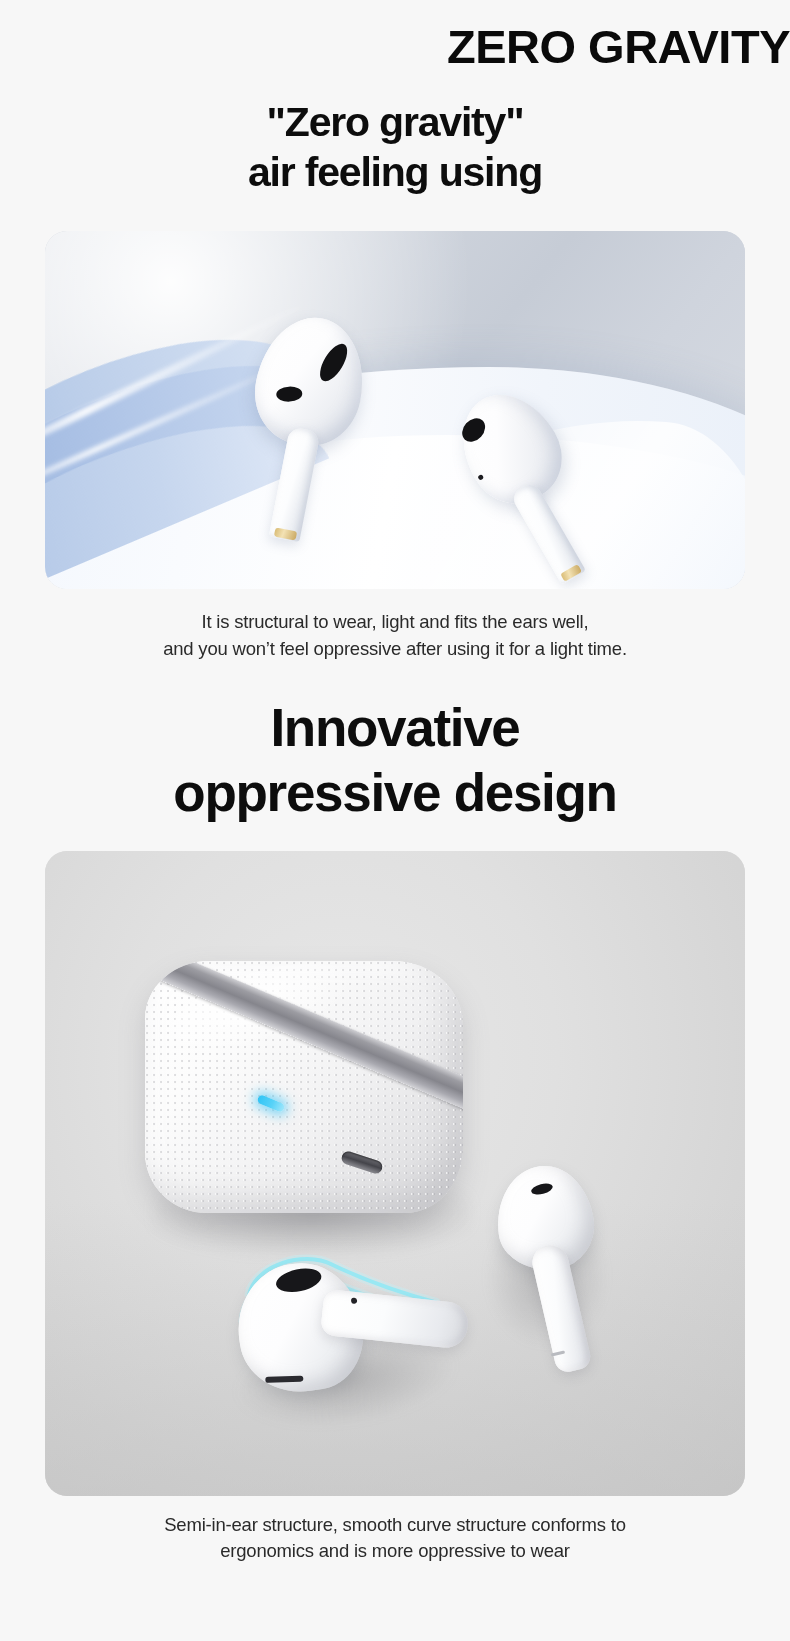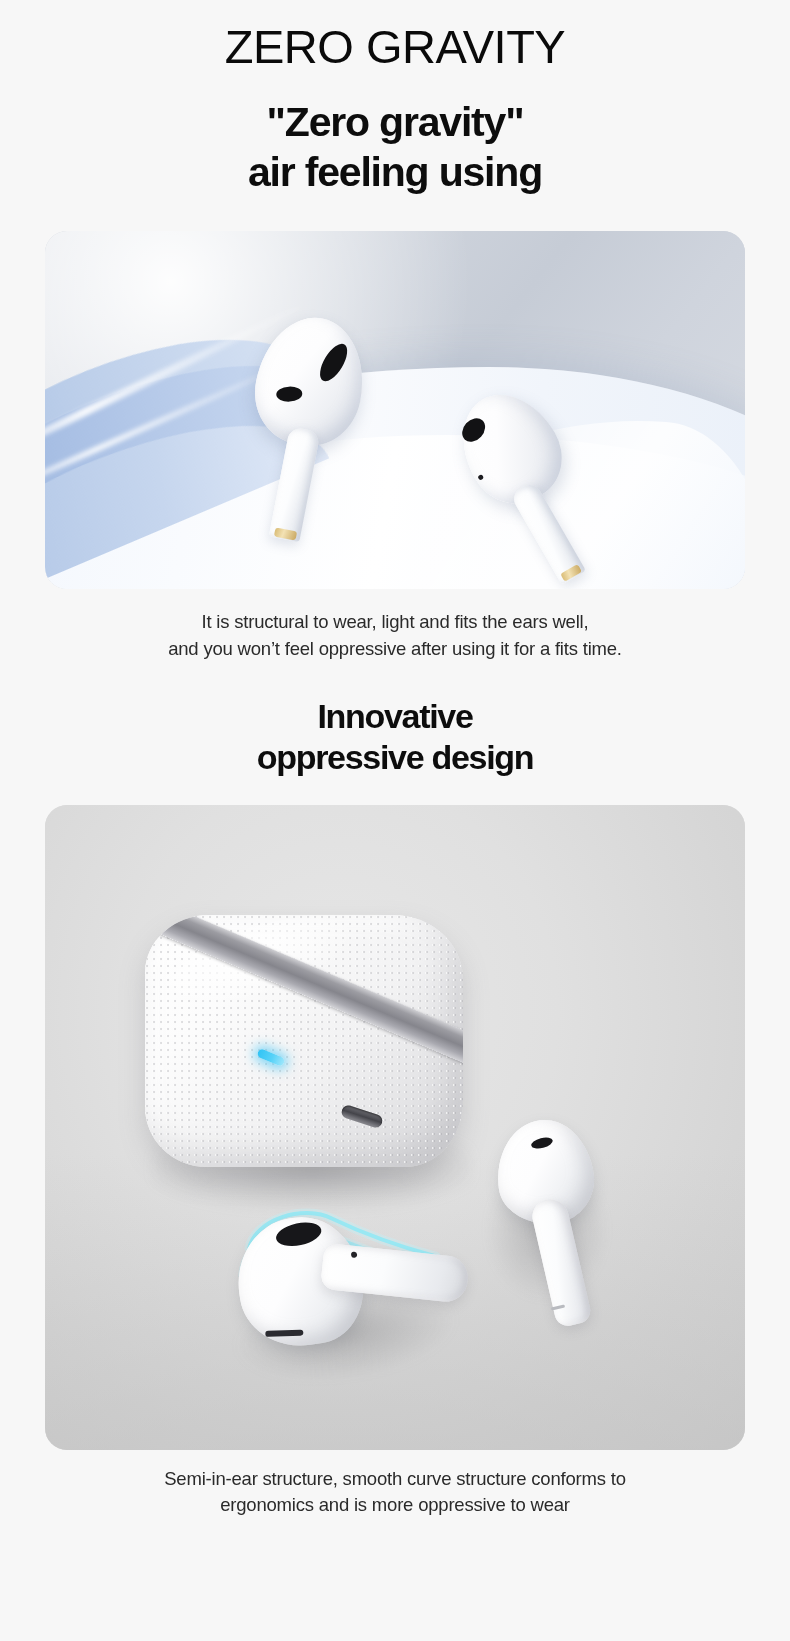--- a/index.html
+++ b/index.html
@@ -15,38 +15,38 @@
 
   .page {
     position: relative;
     width: 790px;
     height: 1641px;
     background: #f7f7f7;
   }
 
   
   .h-main {
-    text-align: center;
+    text-align: right;
     font-size: 47px;
-    font-weight: 400;
+    font-weight: 700;
     letter-spacing: -0.5px;
     color: #0a0a0a;
     line-height: 1.05;
   }
   .h-sub {
     text-align: center;
     font-size: 41px;
     font-weight: 700;
     letter-spacing: -1.2px;
     color: #0d0d0d;
     line-height: 1.22;
   }
   .h-sec {
     text-align: center;
-    font-size: 34px;
+    font-size: 53px;
     font-weight: 700;
     letter-spacing: -1.3px;
     color: #0d0d0d;
     line-height: 1.22;
   }
 
   
   .caption {
     text-align: center;
     font-size: 18.5px;
@@ -358,21 +358,21 @@
         <div class="bud-grille g1"></div>
         <div class="bud-mic m1"></div>
         <div class="bud-stem"></div>
         <div class="bud-tip"></div>
       </div>
     </div>
 
     <div class="gap-20"></div>
 
     <div class="caption">It is structural to wear, light and fits the ears well,</div>
-    <div class="caption">and you won’t feel oppressive after using it for a fits time.</div>
+    <div class="caption">and you won’t feel oppressive after using it for a light time.</div>
   </div>
 
   <div>
 
     <div class="gap-34"></div>
 
     <div class="h-sec">Innovative</div>
     <div class="h-sec">oppressive design</div>
 
     <div class="gap-26"></div>

